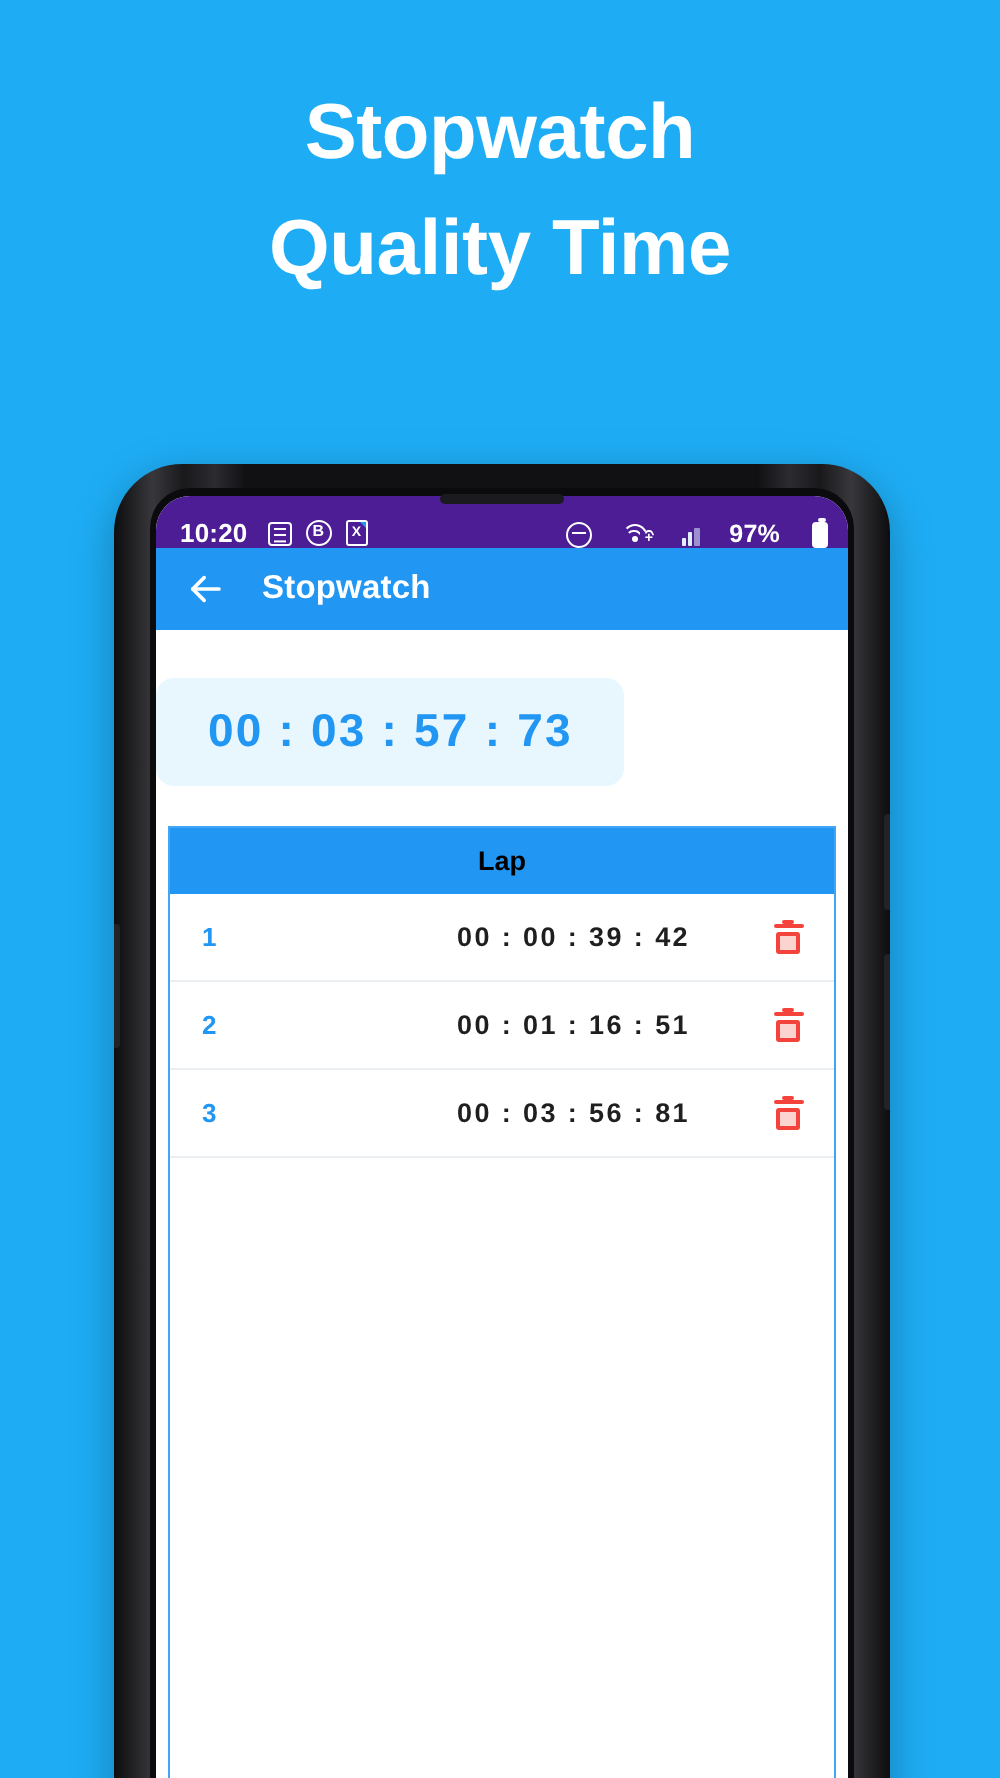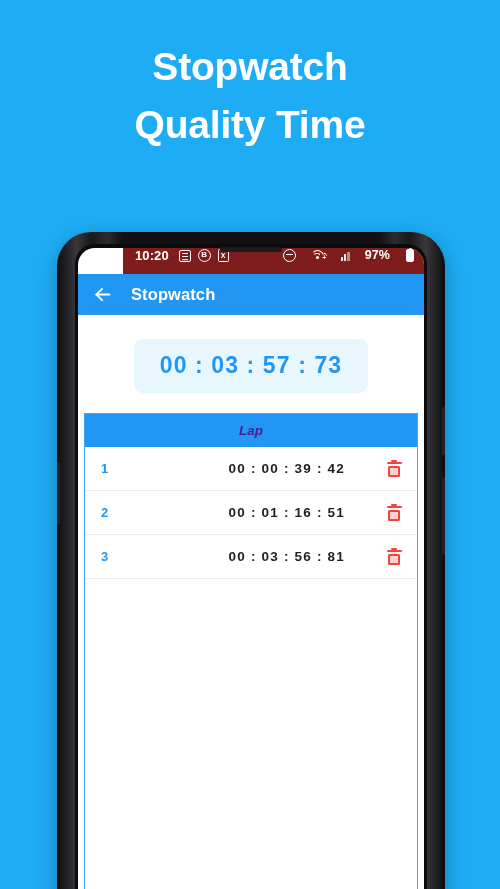--- a/index.html
+++ b/index.html
@@ -114,29 +114,28 @@
     top: 245px;
     width: 4px;
     height: 78px;
     background: #232327;
     border-radius: 2px;
   }
 
   
   .statusbar {
     height: 26px;
-    background: #7f1d1d;
-    display: flex;
-    align-items: flex-start;
+    background: #4c1d95;
+    display: flex;
+    align-items: flex-end;
     padding: 0 10px 0 12px;
     color: #ffffff;
     font-size: 12.5px;
     font-weight: 700;
     letter-spacing: 0.1px;
-    margin-left: 45px;
   }
   .sb-left { display: flex; align-items: center; gap: 7px; }
   .sb-clock { font-size: 13px; font-weight: 700; margin-right: 3px; }
   .sb-spacer { flex: 1; }
   .sb-right { display: flex; align-items: center; gap: 15px; }
   .sb-icon { display: inline-flex; align-items: center; }
 
   .icon-list {
     width: 12px; height: 12px;
     border: 1.6px solid #fff;
@@ -268,21 +267,21 @@
   .app-body {
     background: #ffffff;
     height: calc(100% - 67px);
     display: flex;
     flex-direction: column;
   }
 
   .timer-wrap {
     padding: 24px 0 20px 0;
     display: flex;
-    justify-content: center;
+    justify-content: flex-start;
   }
   .timer-box {
     background: #E8F6FE;
     border-radius: 9px;
     padding: 13px 26px 14px 26px;
     min-width: 205px;
     text-align: center;
   }
   .timer-text {
     color: #2196F3;
@@ -302,24 +301,23 @@
     overflow: hidden;
   }
   .lap-header {
     background: #2196F3;
     height: 33px;
     display: flex;
     align-items: center;
     justify-content: center;
   }
   .lap-header-label {
-    color: #4c1d95;
+    color: #000000;
     font-size: 13.5px;
     font-weight: 700;
-    font-style: italic;
   }
   .lap-list { flex: 1; background: #ffffff; }
 
   .lap-row {
     height: 44px;
     display: flex;
     align-items: center;
     border-bottom: 1px solid #ECEFF1;
     padding: 0 0 0 16px;
   }

